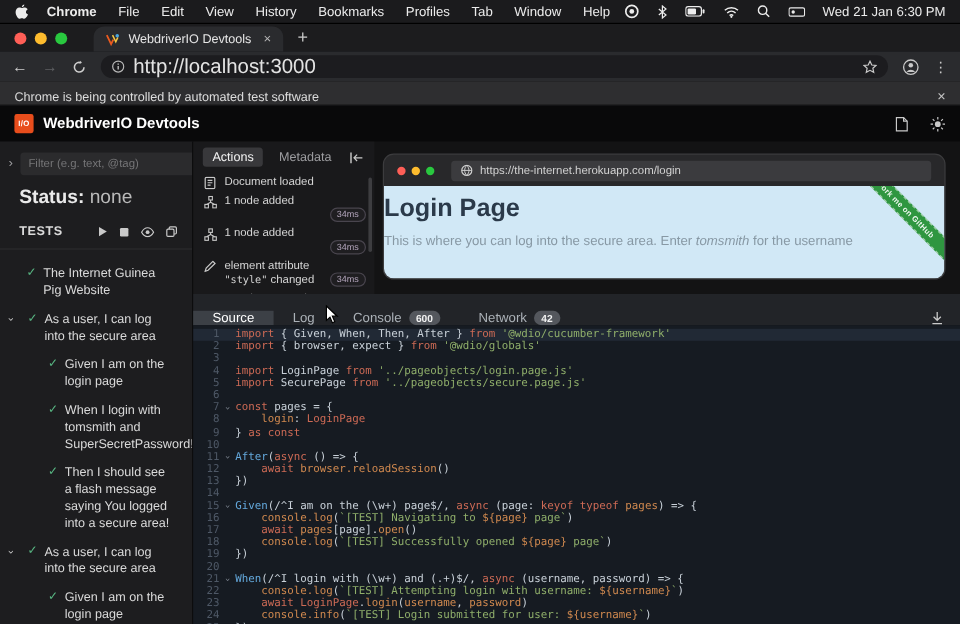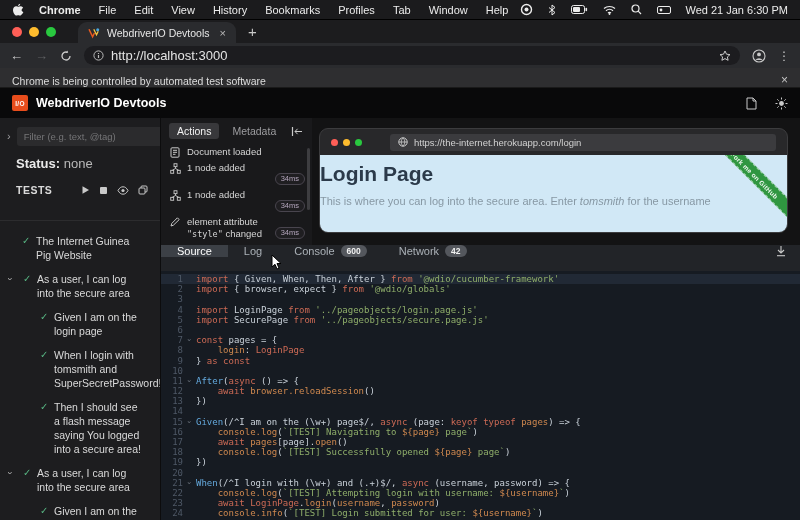--- a/index.html
+++ b/index.html
@@ -24,21 +24,21 @@
   .tdot.red{background:#ff5f57}.tdot.yellow{background:#febc2e}.tdot.green{background:#29c83f}
   .tab-active{height:21px;background:#2a2b2e;border-radius:9px 9px 0 0;display:flex;align-items:center;padding:0 10px;gap:7px;width:158px;color:#e6e6e6;font-size:10.5px;margin-left:12px}
   .tab-title{flex:1;white-space:nowrap;overflow:hidden}
   .tab-close{color:#b9b9b9;font-size:11px}
   .newtab-btn{color:#c8c8c8;font-size:15px;padding:0 12px 3px}
 
   
   .toolbar{height:25px;background:#2a2b2e;display:flex;align-items:center;padding:0 10px;gap:12px}
   .nav-ic{color:#cdcdcd;font-size:13px;line-height:1}
   .nav-ic.disabled{color:#5f6063}
-  .urlbar{flex:1;height:19px;background:#1c1c1f;border-radius:10px;display:flex;align-items:center;padding:0 9px;gap:7px;font-size:13px;color:#e3e3e3}
+  .urlbar{flex:1;height:19px;background:#1c1c1f;border-radius:10px;display:flex;align-items:center;padding:0 9px;gap:7px;font-size:17px;color:#e3e3e3}
   .url-text{flex:1;white-space:nowrap}
   .tb-right{display:flex;align-items:center;gap:12px}
   .dots{color:#c9c9c9;font-size:12px}
 
   
   .infobar{height:20px;background:#2e2e30;color:#dcdcdc;font-size:10.5px;display:flex;align-items:flex-end;padding:0 12px;border-bottom:1px solid #1a1a1a}
   .infobar-close{margin-left:auto;color:#c4c4c4;font-size:12px}
 
   
   .appheader{height:30px;background:#09090a;display:flex;align-items:center;padding:0 12px;gap:8px}
@@ -48,23 +48,23 @@
 
   
   .content{position:relative;height:402px;background:#131314}
 
   
   .sidebar{position:absolute;left:0;top:0;width:160px;height:100%;background:#1d1d1f;overflow:hidden}
   .filter-row{display:flex;align-items:center;padding:9px 8px 0 5px;gap:4px}
   .side-chev{color:#9f9fa1;font-size:11px;line-height:1;padding:0 2px}
   .filter-input{flex:1;background:#2b2b2d;border:none;border-radius:3px;height:19px;color:#ddd;font-size:9.5px;padding:0 7px;outline:none;font-family:"Liberation Sans",sans-serif}
   .filter-input::placeholder{color:#757577}
-  .status-row{padding:10px 8px 0 16px;font-size:13px;color:#b9b9b9}
+  .status-row{padding:10px 8px 0 16px;font-size:16px;color:#b9b9b9}
   .status-row b{color:#eaeaea}
-  .tests-row{display:flex;align-items:center;padding:13px 12px 24px 16px;border-bottom:1px solid #2c2c2e}
+  .tests-row{display:flex;align-items:center;padding:13px 12px 8px 16px;border-bottom:1px solid #2c2c2e}
   .tests-label{color:#dadada;font-weight:bold;font-size:10.5px;letter-spacing:.5px}
   .tests-icons{margin-left:auto;display:flex;gap:9px;align-items:center}
   .tree{padding:13px 10px 0 0}
   .tree-row{display:flex;margin-bottom:10px;font-size:10.5px;line-height:14px;color:#dadada}
   .tree-row .chev{color:#cfcfcf;width:15px;flex:none;font-size:9px}
   .tree-row .chev i{display:inline-block;transform:rotate(90deg);font-style:normal}
   .tree-row .check{color:#57b481;width:14px;flex:none;font-size:10px}
   .tree-row.lvl-feature{padding-left:22px}
   .tree-row.lvl-scenario{padding-left:8px}
   .tree-row.lvl-step{padding-left:40px}
@@ -82,30 +82,30 @@
   .event-label{flex:1}
   .event-label .mono{font-family:"DejaVu Sans Mono",monospace;font-size:8.5px}
   .ev-badge{flex:none;border:1px solid #49454e;color:#b4a6bd;border-radius:7px;font-size:7.5px;padding:0 5px;line-height:10px;margin-top:11px;background:#1f1e21}
   .ap-scroll{position:absolute;right:2px;top:30px;width:3px;height:62px;background:#3d3d40;border-radius:2px}
 
   
   .preview-region{position:absolute;left:312px;right:0;top:0;height:127px}
   .pframe{position:absolute;left:7px;top:10px;right:12px;bottom:12px;background:#28282a;border:1px solid #3c3c3e;border-radius:9px;overflow:hidden;display:flex;flex-direction:column}
   .pframe-header{height:26px;display:flex;align-items:center;padding:0 11px;gap:5px;flex:none}
   .pdot{width:7px;height:7px;border-radius:50%}
-  .purl{flex:1;margin-left:23px;height:17px;background:#3b3b3e;border-radius:3px;display:flex;align-items:center;gap:6px;padding:0 8px;color:#d2d2d2;font-size:9.5px}
+  .purl{flex:1;margin-left:9px;height:17px;background:#3b3b3e;border-radius:3px;display:flex;align-items:center;gap:6px;padding:0 8px;color:#d2d2d2;font-size:9.5px}
   .ppage{flex:1;background:#d1e8f6;position:relative;overflow:hidden;padding:7px 0}
   .ptitle{color:#2b3a4a;font-size:21px;font-weight:bold}
   .pbody{color:#8798a4;font-size:11px;margin-top:9px;white-space:nowrap}
   .pbody em{font-style:italic}
   .ribbon{position:absolute;top:13px;right:-38px;transform:rotate(45deg);background:#2f9640;color:#eef7ef;font-size:6.5px;font-weight:bold;padding:2.5px 38px;border-top:1px dashed rgba(255,255,255,.55);border-bottom:1px dashed rgba(255,255,255,.55);letter-spacing:.3px;white-space:nowrap}
 
   
   .bottom-panel{position:absolute;left:160px;top:127px;right:0;bottom:0;display:flex;flex-direction:column;border-left:1px solid #0c0c0d}
-  .bp-tabs{height:26px;background:#222428;display:flex;align-items:flex-start;color:#abb1b7;font-size:11px;flex:none}
+  .bp-tabs{height:26px;background:#222428;display:flex;align-items:flex-end;color:#abb1b7;font-size:11px;flex:none}
   .bp-tab{display:flex;align-items:center;gap:6px;padding:0 16px}
   .bp-tab.active{background:#3c4046;color:#fff}
   .bp-badge{background:#54575d;color:#f2f2f2;border-radius:8px;font-size:8.5px;padding:1px 6px;font-weight:bold}
   .bp-download{margin-left:auto;display:flex;align-items:center;padding:0 13px}
   .code{flex:1;background:#161b22;overflow:hidden;padding-top:3px;font-family:"DejaVu Sans Mono",monospace;font-size:9px}
   .code-line{display:flex;height:10.2px;line-height:10.2px;white-space:pre}
   .code-line.hl{background:#212935}
   .ln{width:22px;text-align:right;color:#4e5866;flex:none}
   .fold{width:13px;text-align:center;color:#7d8590;font-size:7.5px;flex:none}
   .fold i{display:inline-block;transform:rotate(90deg);font-style:normal}

